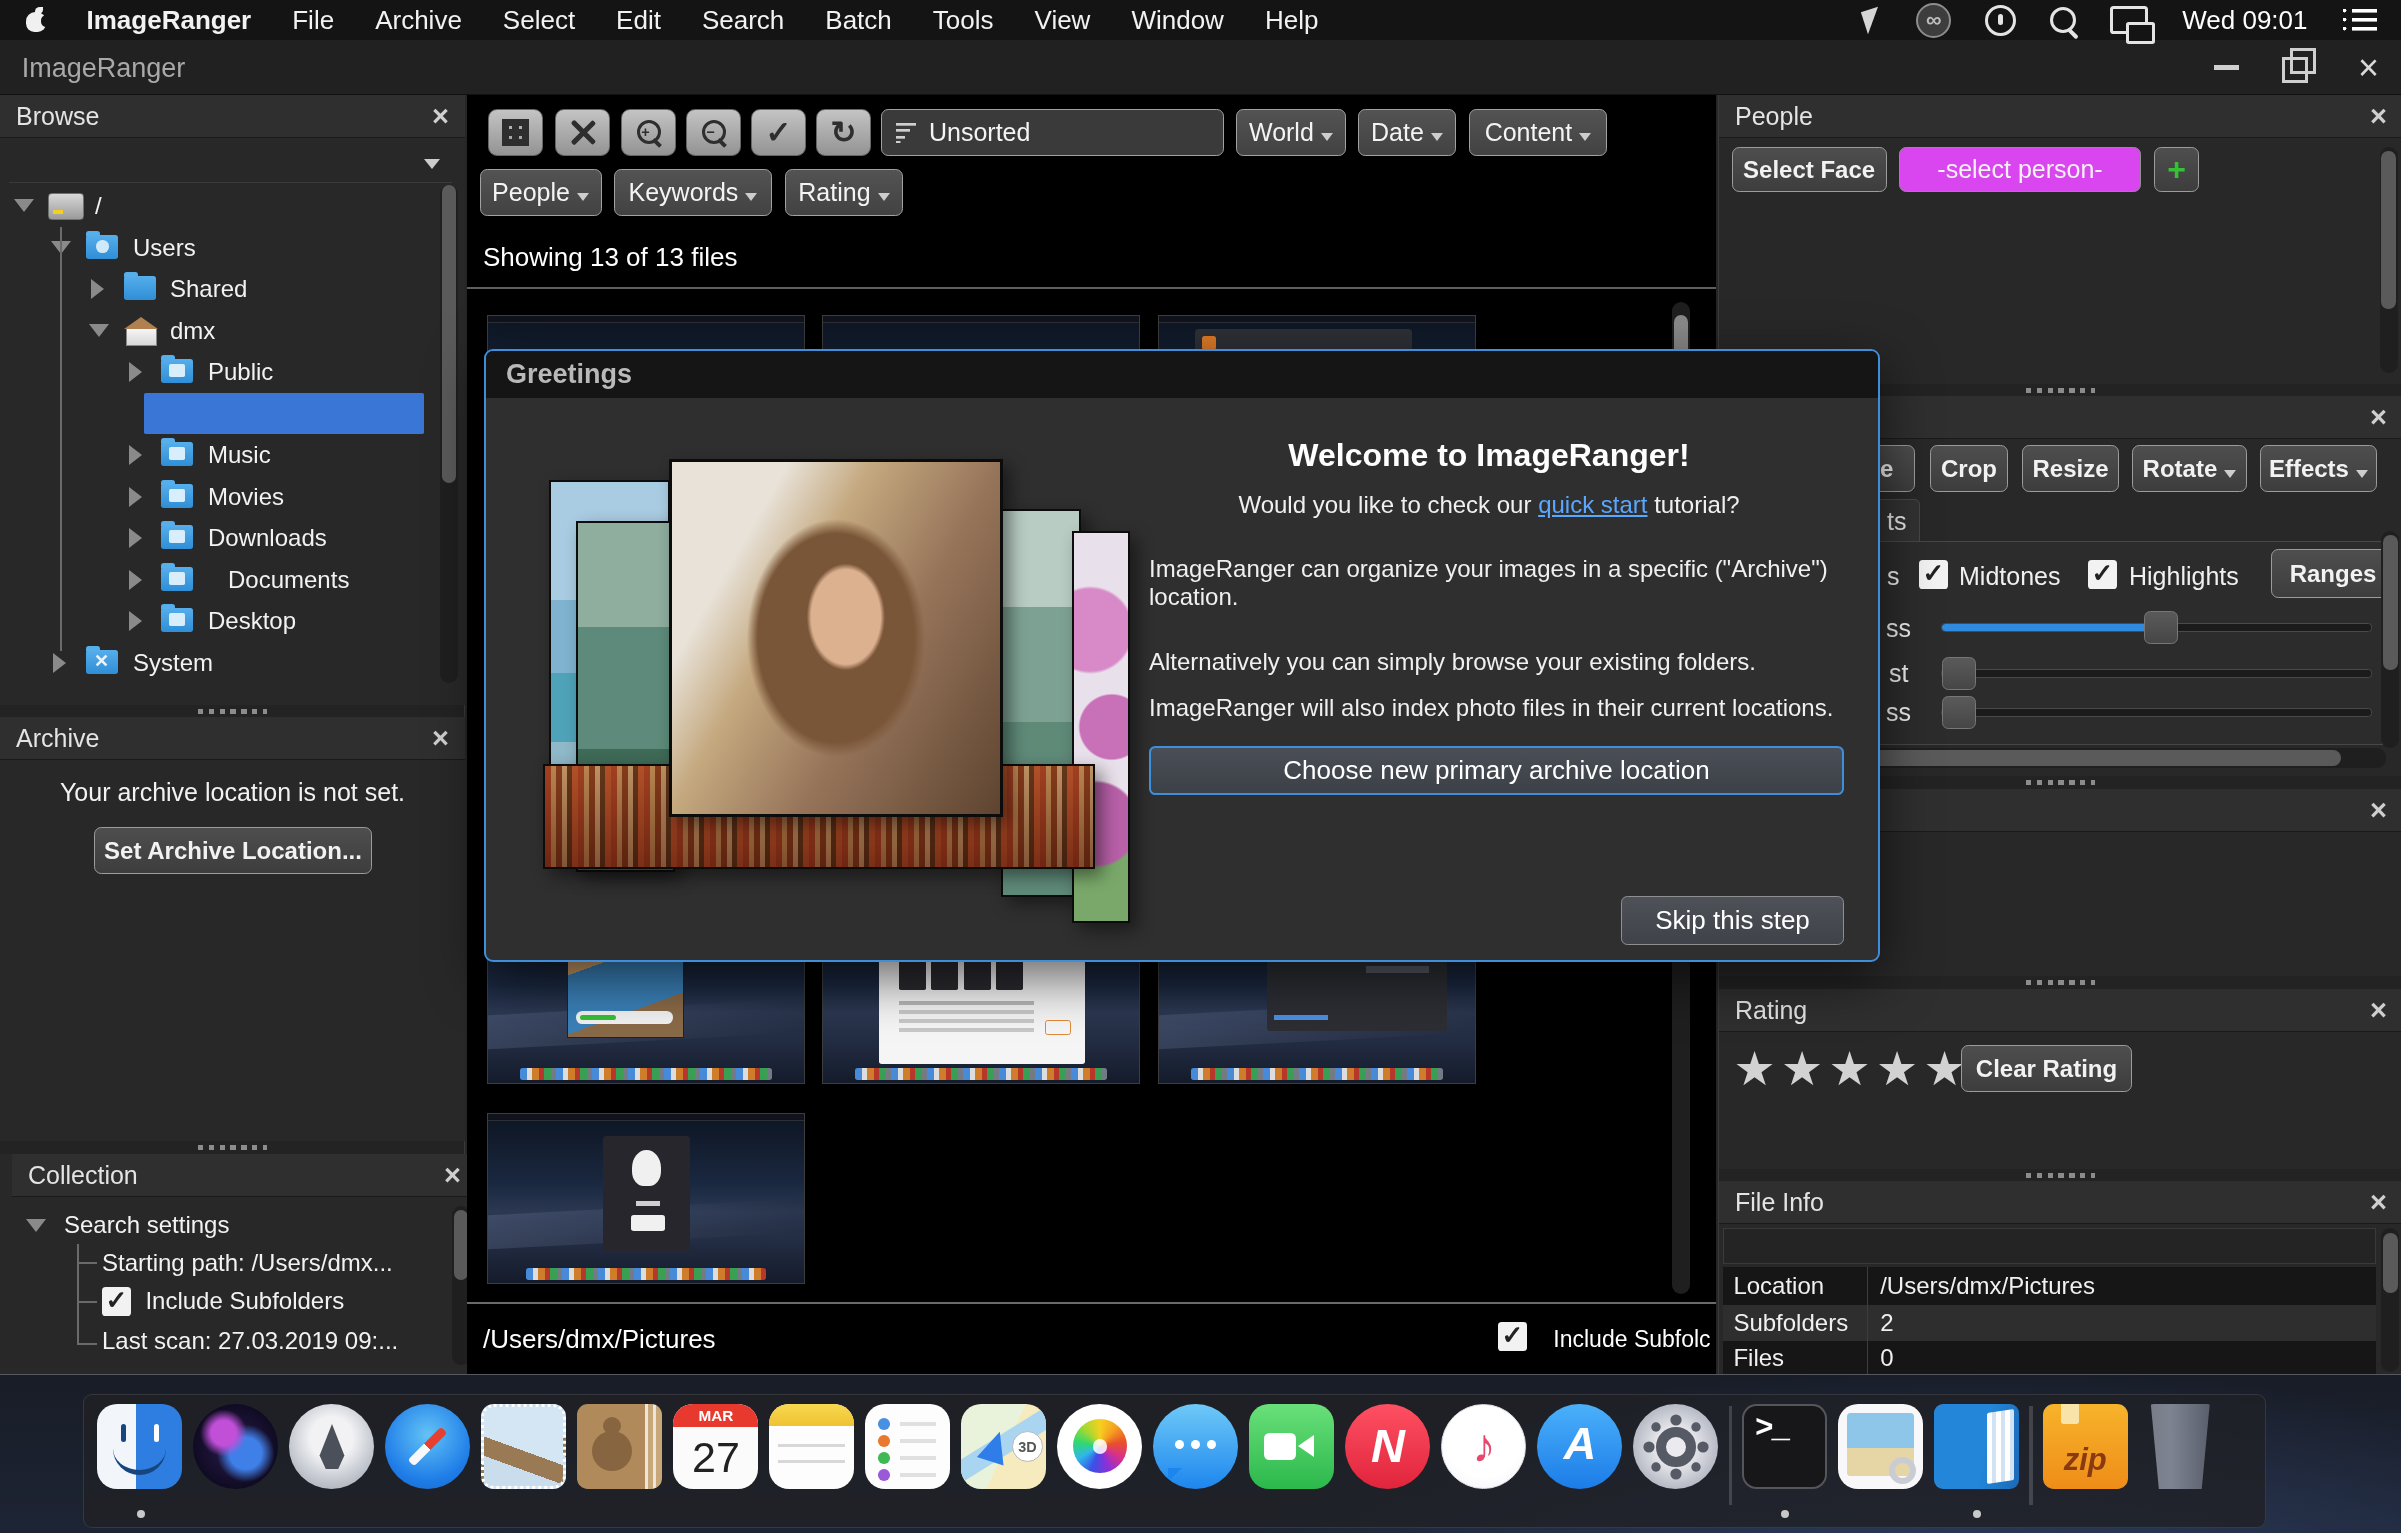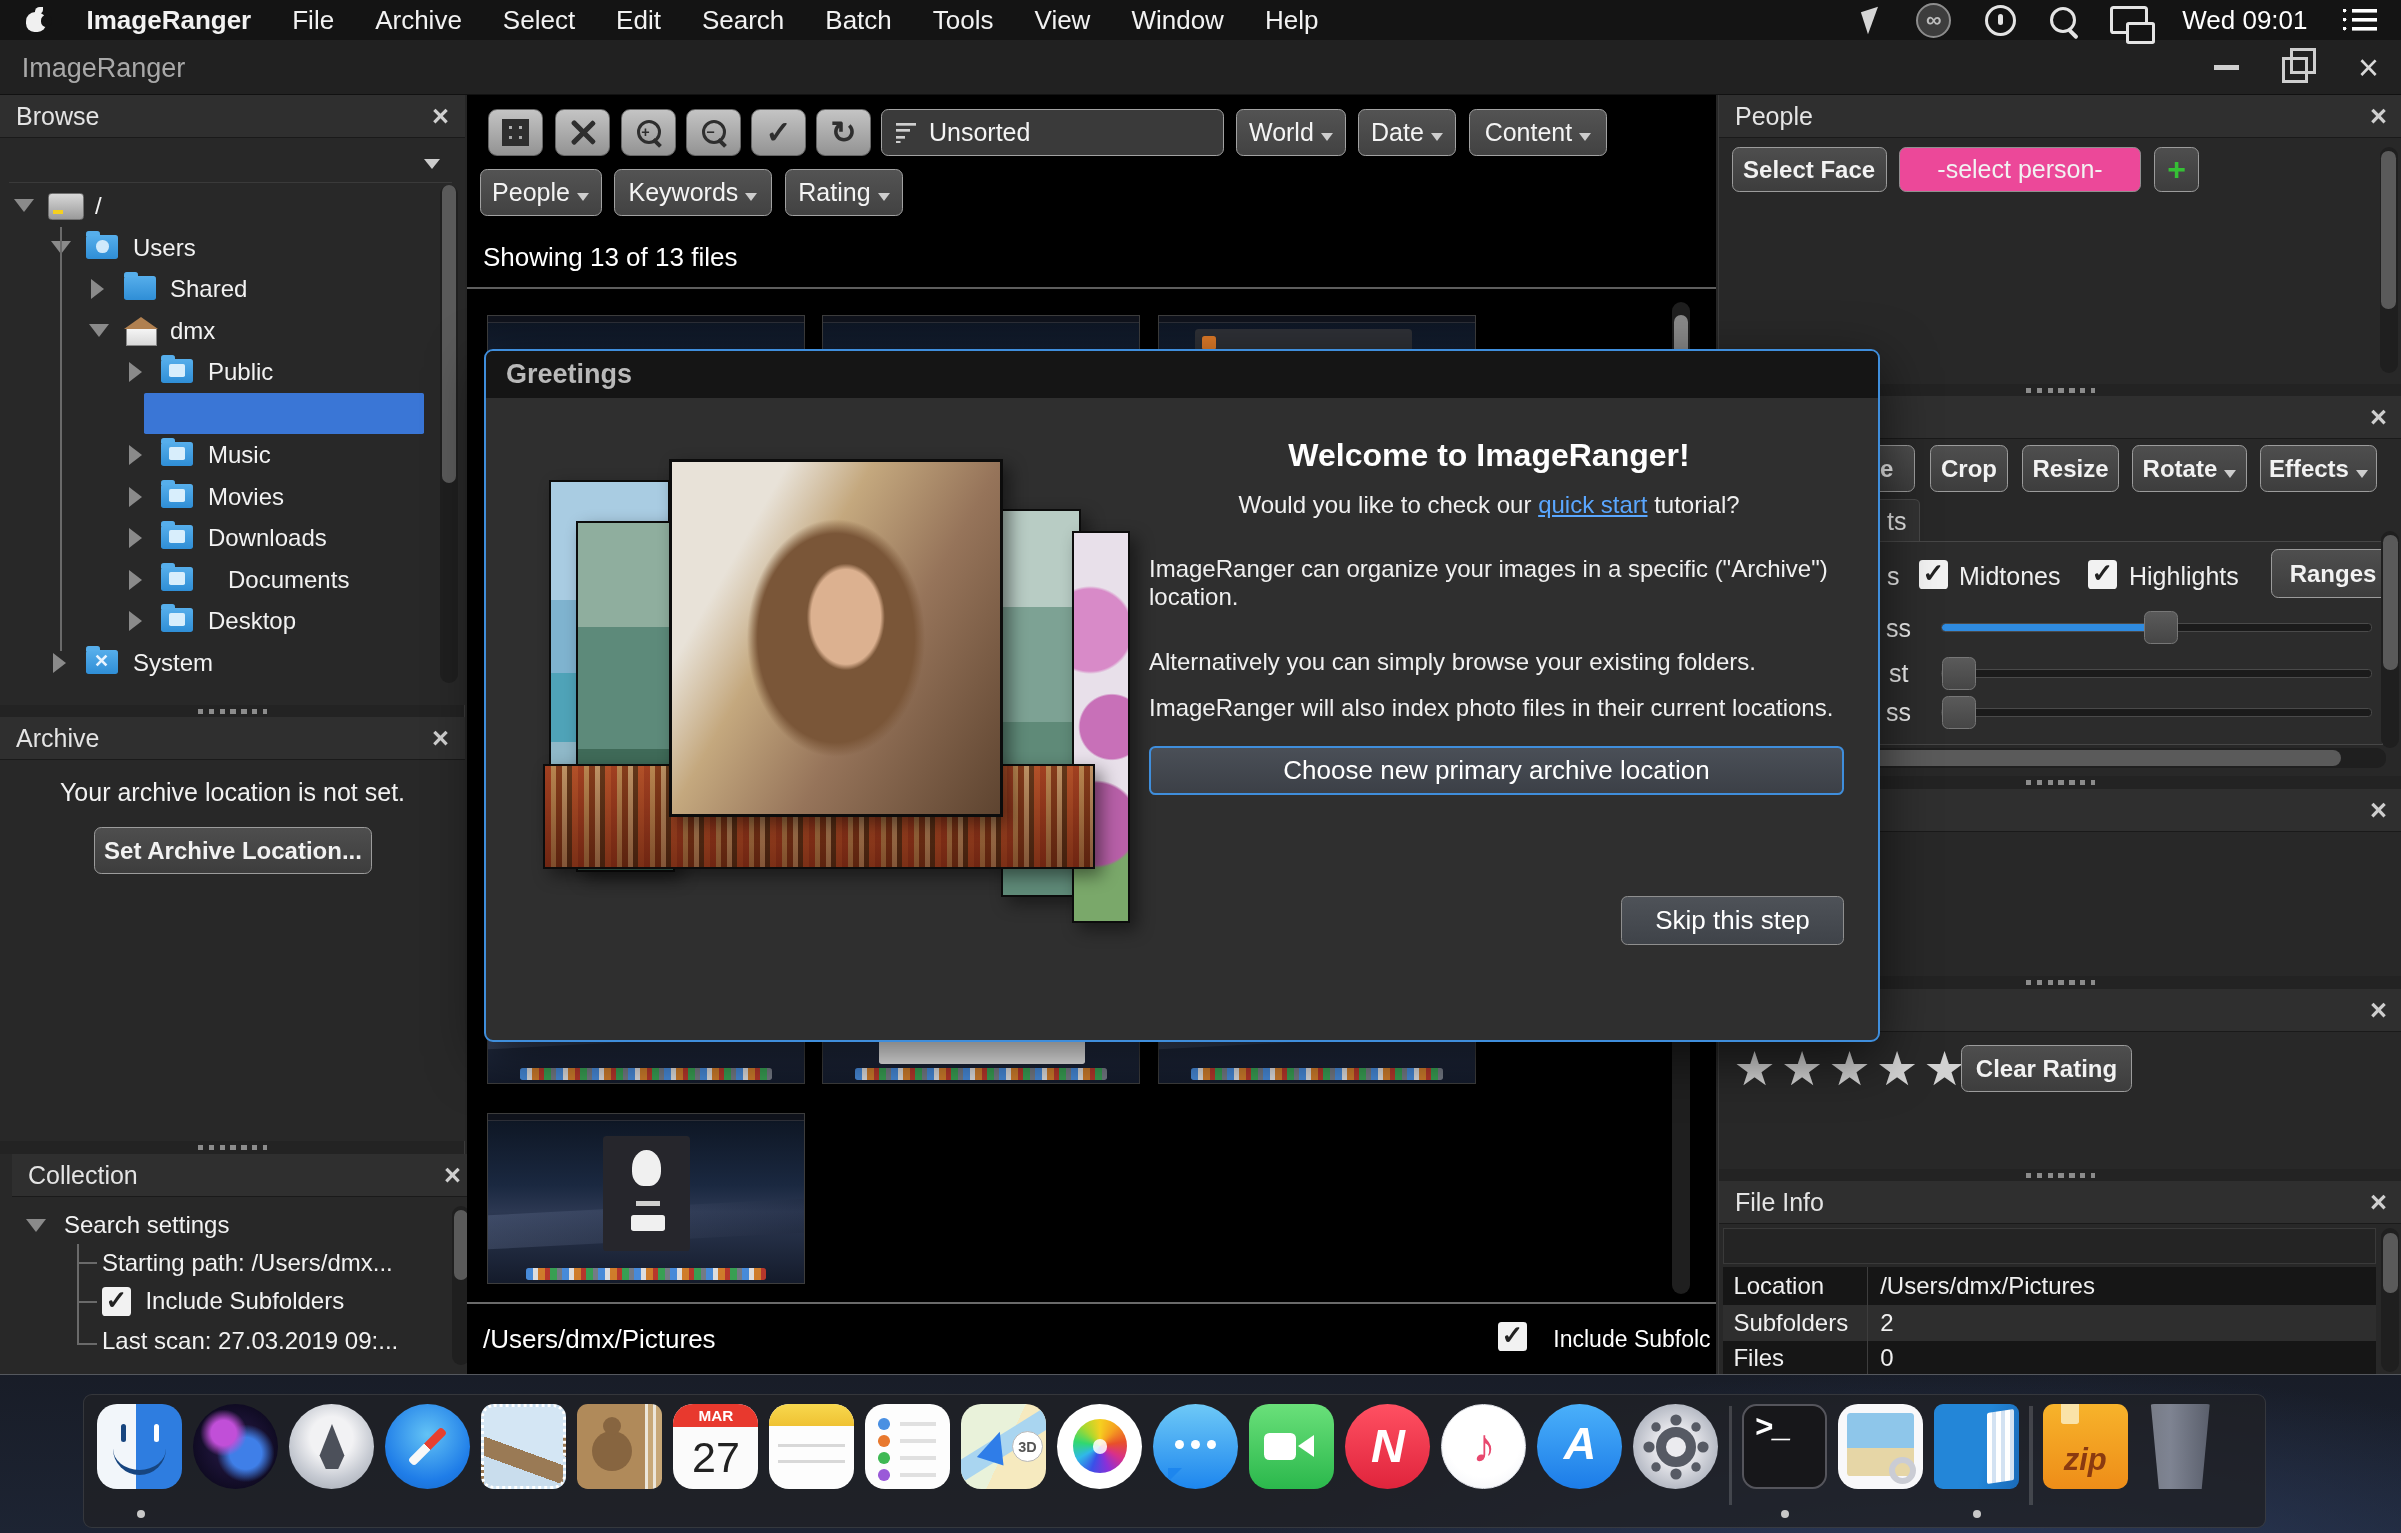--- a/index.html
+++ b/index.html
@@ -118,21 +118,21 @@
   
   .rightp{position:absolute;left:1718px;top:0;width:684px;height:1279px;background:#282828;border-left:1.8px solid #3a3a3a;box-sizing:border-box;}
   .star{font-size:47px;color:#d2d2d2;margin-right:5.4px;}
   .slider-track{position:absolute;height:7.2px;background:#1b1b1b;border:0.9px solid #4a4a4a;border-radius:3.6px;}
   .slider-fill{position:absolute;height:7.2px;background:#2f8be0;border-radius:3.6px;}
   .slider-handle{position:absolute;width:32px;height:31px;background:linear-gradient(#5a5a5a,#464646);border:0.9px solid #777;border-radius:6.3px;}
   .firow{position:absolute;left:3.6px;right:27px;display:flex;font-size:24px;color:#f0f0f0;align-items:center;}
   .firow .lab{width:144px;padding-left:10.8px;box-sizing:border-box;}
   .firow .val{padding-left:12.6px;border-left:1.8px solid #3d3d3d;flex:1;height:100%;display:flex;align-items:center;}
   
-  .dialog{position:absolute;left:484px;top:349px;width:1396px;height:693px;background:#2f2f2f;
+  .dialog{position:absolute;left:484px;top:349px;width:1396px;height:613px;background:#2f2f2f;
     border:2.7px solid #3f8edc;border-radius:9px;z-index:60;box-shadow:0 16px 54px rgba(0,0,0,.6);box-sizing:border-box;overflow:hidden;}
   .dlg-title{position:absolute;left:0;top:0;right:0;height:47px;background:#151515;display:flex;align-items:center;
     padding:0 20px;font-size:27px;font-weight:bold;color:#b9b9b9;}
   .photo{position:absolute;border:2.7px solid #0c0c0c;box-shadow:7.2px 7.2px 16px rgba(0,0,0,.45);}
   .dlg-h{position:absolute;left:642px;width:722px;text-align:center;font-size:32px;font-weight:bold;color:#fff;}
   .dlg-q{position:absolute;left:642px;width:722px;text-align:center;font-size:24px;color:#f0f0f0;}
   .dlg-q a{color:#5aa7ff;text-decoration:underline;}
   .dlg-p{position:absolute;left:663px;width:713px;font-size:24px;color:#f0f0f0;}
   .dlg-btn{position:absolute;left:663px;width:695px;height:49px;background:linear-gradient(#4e5258,#3f4349);
     border:1.8px solid #8f8f8f;border-radius:6.3px;color:#fff;font-size:26px;display:flex;align-items:center;justify-content:center;box-sizing:border-box;}
@@ -533,21 +533,21 @@
       <div class="rightp">
 
         <div class="panel" style="left:0;top:0;width:684px;height:289px;">
           <div class="phdr">
             <span>People</span>
             <span class="px">×</span>
           </div>
           <div class="sbtn" style="left:12.6px;top:52px;width:155px;height:45px;">
             <span>Select Face</span>
           </div>
-          <div style="position:absolute;left:180px;top:52px;width:242px;height:45px;background:#ec4899;border:1.8px solid #8f8f8f;border-radius:7.2px;
+          <div style="position:absolute;left:180px;top:52px;width:242px;height:45px;background:#d946ef;border:1.8px solid #8f8f8f;border-radius:7.2px;
                       display:flex;align-items:center;justify-content:center;font-size:25px;color:#f2f2f2;box-sizing:border-box;">
             <span>-select person-</span>
           </div>
           <div class="sbtn" style="left:435px;top:52px;width:45px;height:45px;color:#35c035;font-weight:bold;font-size:32px;">
             <span>+</span>
           </div>
           <div class="vsb" style="right:5.4px;top:52px;height:226px;">
               <i style="top:3.6px;height:158px;"></i>
             </div>
         </div>

